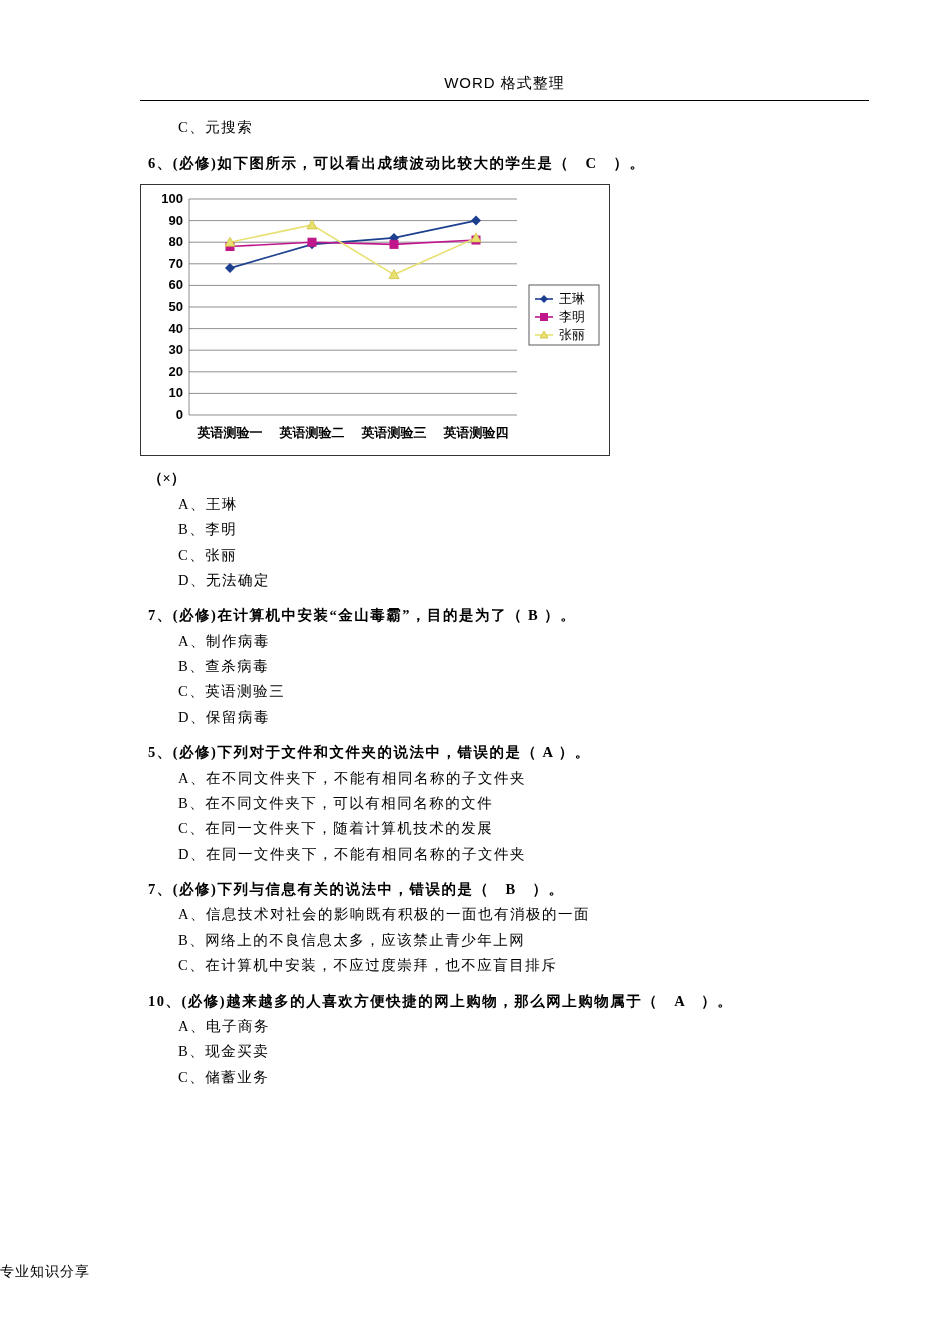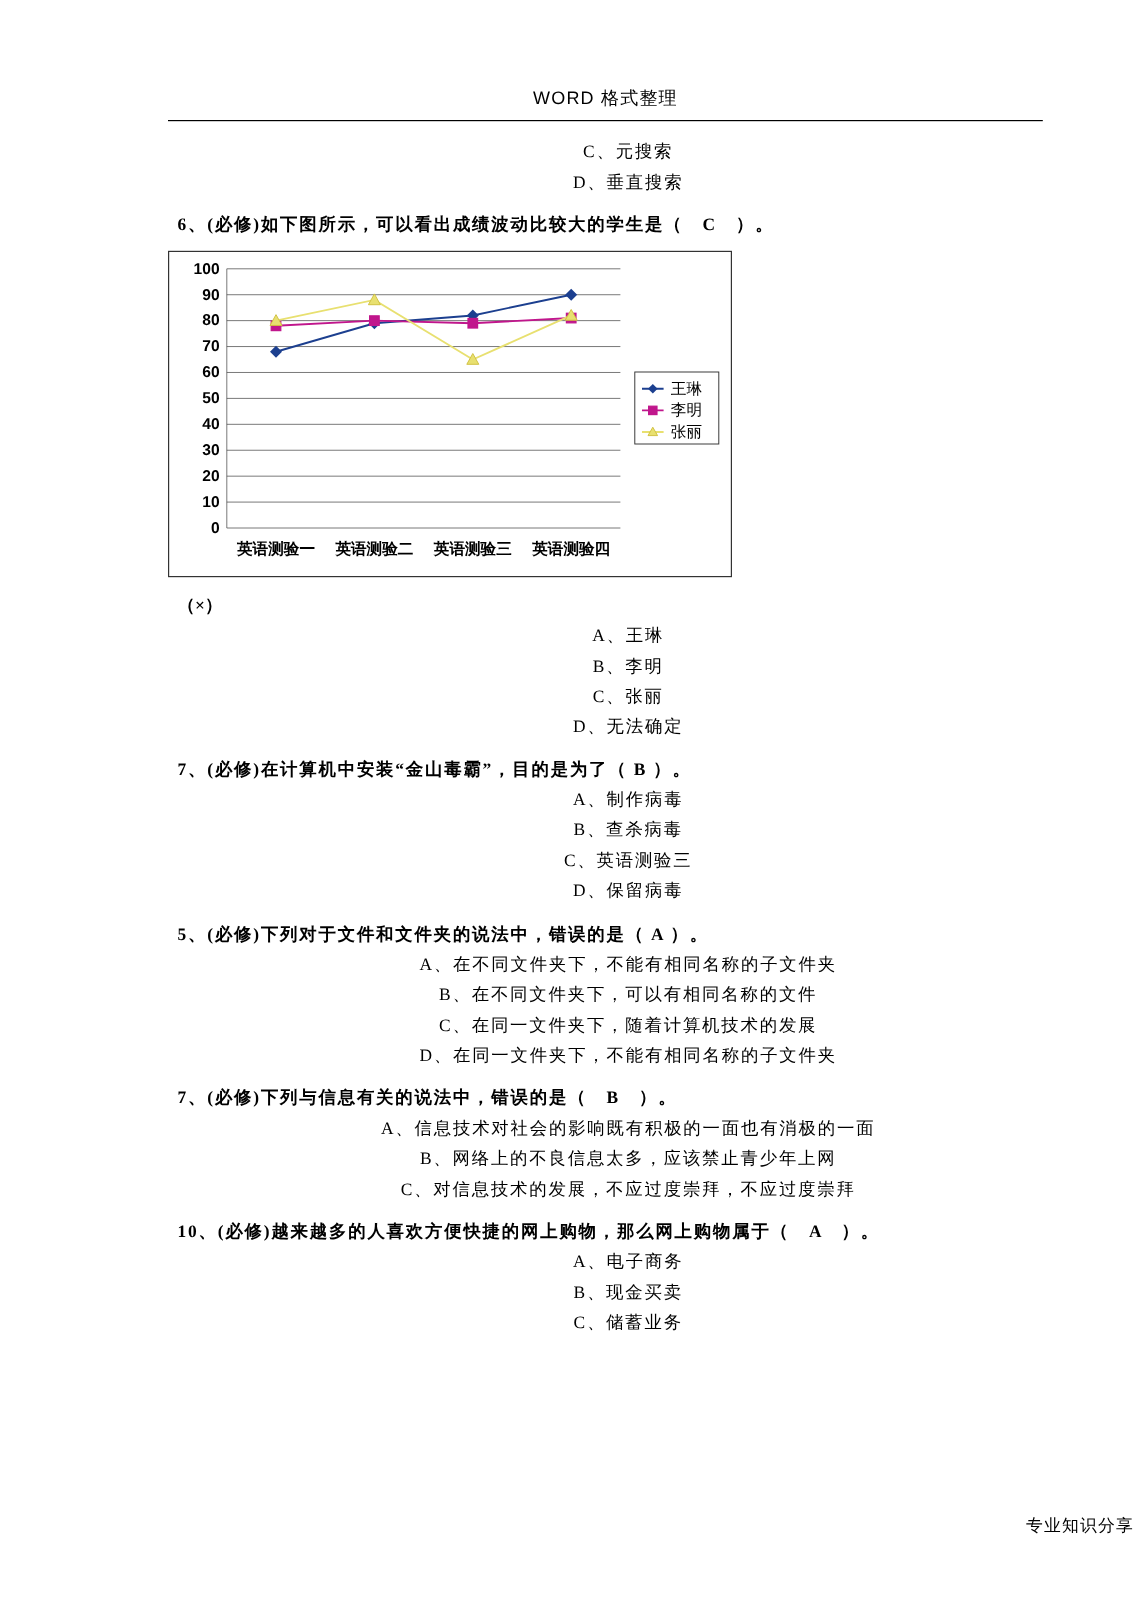--- a/index.html
+++ b/index.html
@@ -24,27 +24,27 @@
     letter-spacing: 1px;
     border-bottom: 1px solid #000;
     padding-bottom: 4px;
     margin-bottom: 14px;
   }
   .footer {
     position: absolute;
     bottom: 54px;
     left: 0;
     width: 100%;
-    text-align: right;
+    text-align: left;
     font-family: "SimHei", sans-serif;
     font-size: 14px;
     letter-spacing: 1px;
   }
   .q-text { margin-left: 8px; font-weight: bold; }
-  .options { margin-left: 38px; text-align: center; }
+  .options { margin-left: 38px; }
   .options div { margin: 0; }
   .q-block { margin-top: 10px; }
   .spaced { letter-spacing: 1.5px; }
 
   
   .chart-wrap { margin: 8px 0 2px 0; }
   .chart-svg { border: 1px solid #333; background: #fff; }
   .grid-line { stroke: #444; stroke-width: 0.6; }
   .axis-txt { font: bold 13px Arial, sans-serif; fill: #000; }
   .cat-txt { font: bold 13px "SimHei", Arial, sans-serif; fill: #000; }
@@ -58,21 +58,20 @@
   .legend-txt { font: 13px "SimSun", serif; fill:#000; }
 </style>
 </head>
 <body>
 
 <div class="page">
   <div class="header">WORD 格式整理</div>
 
   <div class="options">
     <div class="spaced">C、元搜索</div>
-    <div class="spaced">D、垂直搜索</div>
   </div>
 
   <div class="q-block">
     <div class="q-text spaced">6、(必修)如下图所示，可以看出成绩波动比较大的学生是（　C　）。</div>
 
     <div class="chart-wrap">
       <svg class="chart-svg" width="468" height="270" viewBox="0 0 468 270">
         <g id="plot-area">
             <line x1="48" y1="230" x2="376" y2="230" class="grid-line"></line>
             <text x="42" y="234" text-anchor="end" class="axis-txt">0</text>
@@ -159,21 +158,21 @@
       <div class="spaced">C、在同一文件夹下，随着计算机技术的发展</div>
       <div class="spaced">D、在同一文件夹下，不能有相同名称的子文件夹</div>
     </div>
   </div>
 
   <div class="q-block">
     <div class="q-text spaced">7、(必修)下列与信息有关的说法中，错误的是（　B　）。</div>
     <div class="options">
       <div class="spaced">A、信息技术对社会的影响既有积极的一面也有消极的一面</div>
       <div class="spaced">B、网络上的不良信息太多，应该禁止青少年上网</div>
-      <div class="spaced">C、对信息技术的发展，不应过度崇拜，不应过度崇拜</div>
+      <div class="spaced">C、在计算机中安装，不应过度崇拜，也不应盲目排斥</div>
     </div>
   </div>
 
   <div class="q-block">
     <div class="q-text spaced">10、(必修)越来越多的人喜欢方便快捷的网上购物，那么网上购物属于（　A　）。</div>
     <div class="options">
       <div class="spaced">A、电子商务</div>
       <div class="spaced">B、现金买卖</div>
       <div class="spaced">C、储蓄业务</div>
     </div>

